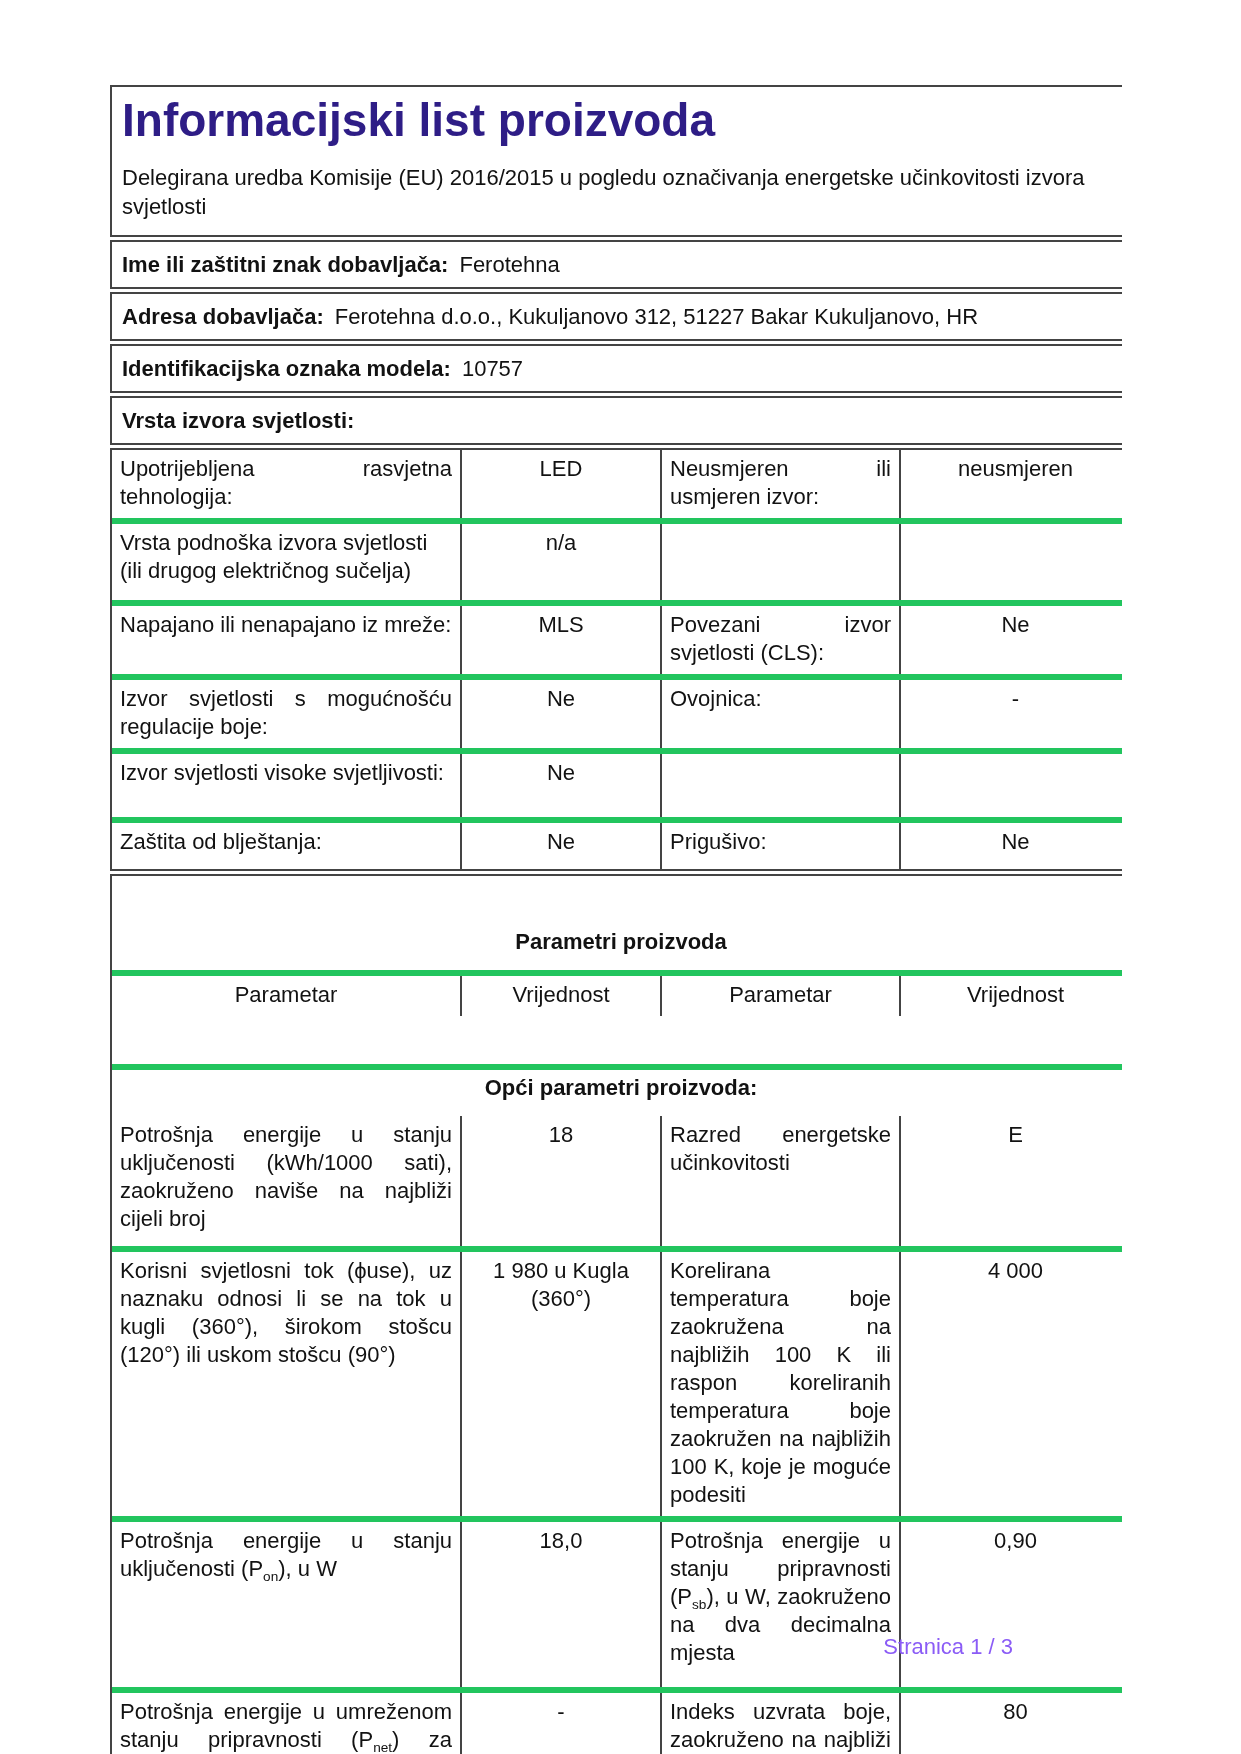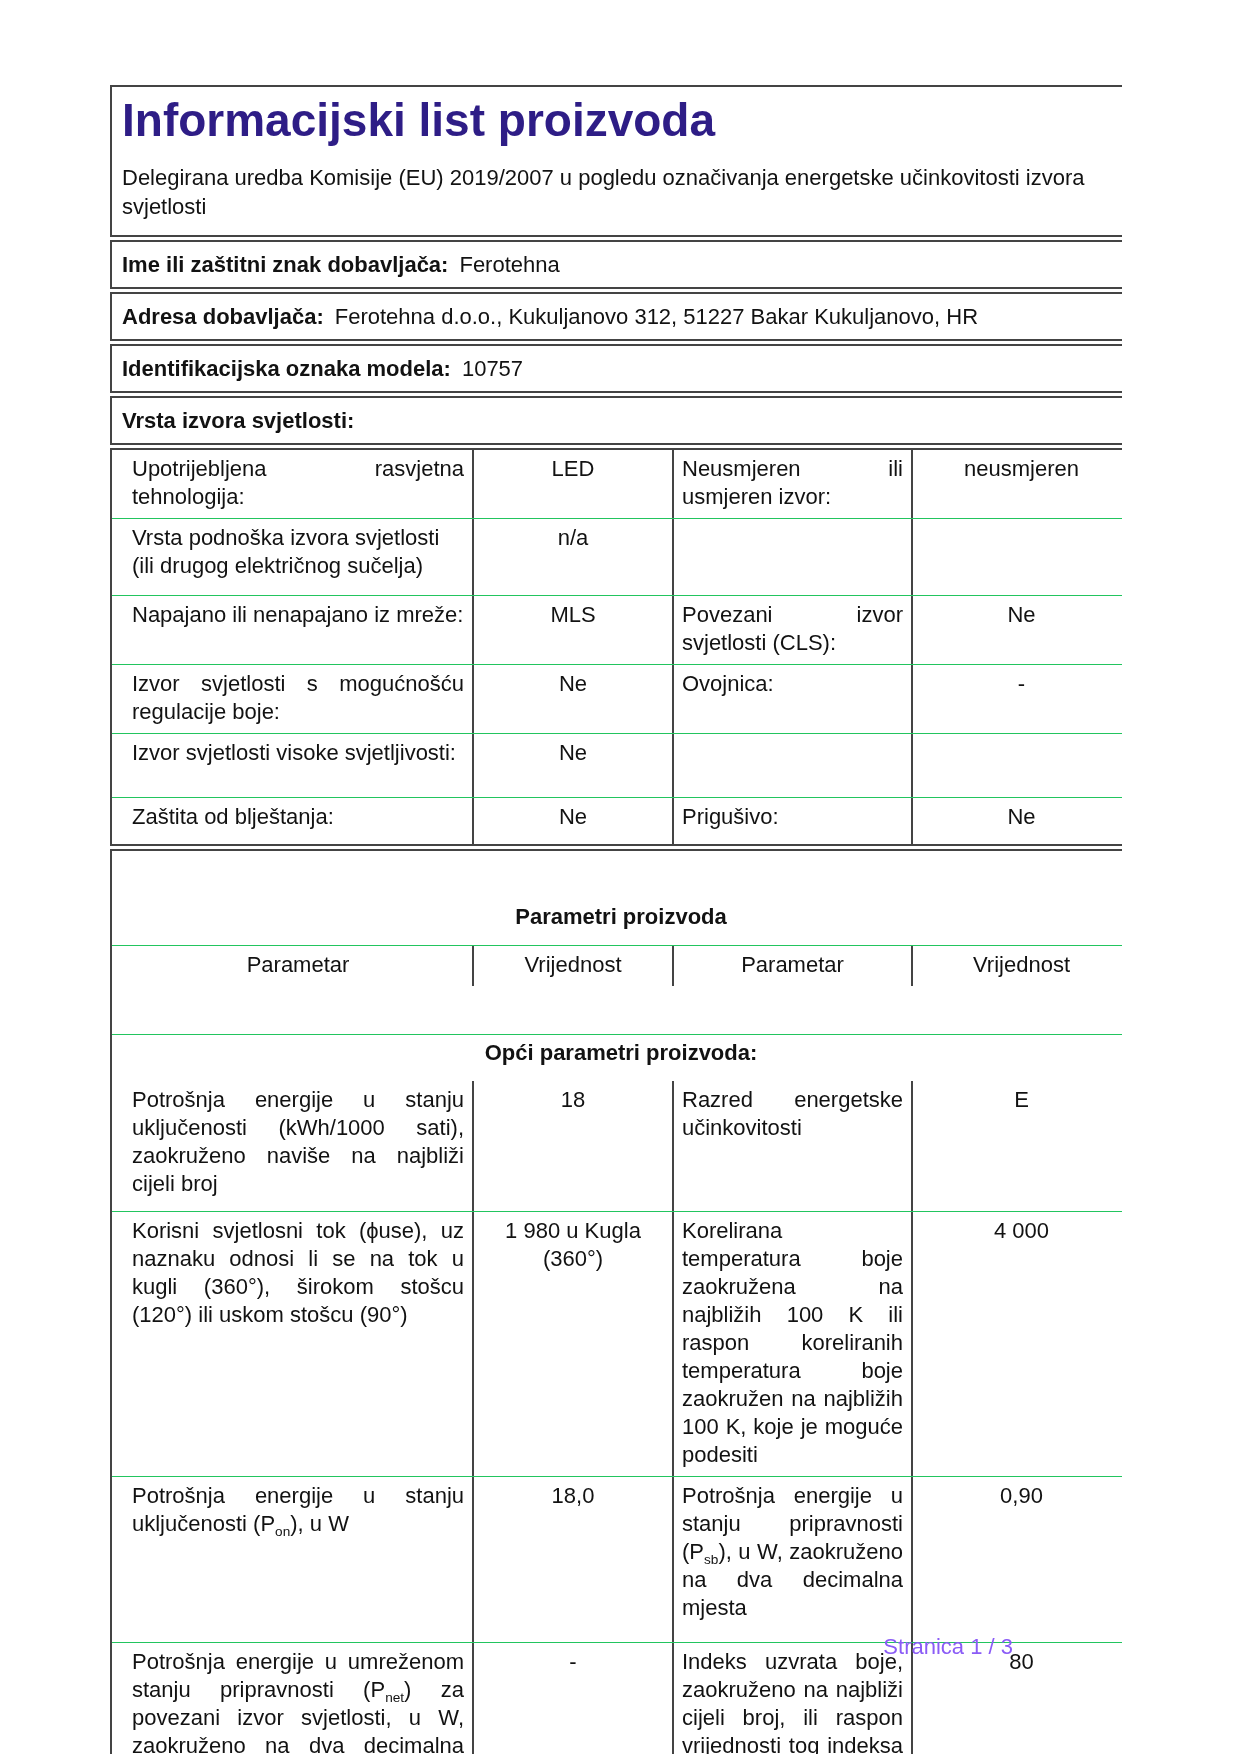--- a/index.html
+++ b/index.html
@@ -14,43 +14,43 @@
   .head-box { padding:8px 10px 14px 10px; }
   .doc-title { margin:0 0 16px 0; font-size:46px; line-height:1.12; font-weight:bold; }
   .doc-subtitle { margin:0; font-size:22px; line-height:29px; }
 
   
   .field-box { padding:9px 10px; font-size:22px; line-height:27px; min-height:44px; }
   .b { font-weight:bold;margin-top:48px; }
   .field-value { margin-left:11px; }
 
   
-  .grid-row { display:grid; grid-template-columns:348px 200px 239px auto;padding-left:12px; }
-  .grid-row + .grid-row, .sep-top { border-top:1px solid #22c55e; }
+  .grid-row { display:grid; grid-template-columns:348px 200px 239px auto; }
+  .grid-row + .grid-row, .sep-top { border-top:6px solid #22c55e; }
   .cell { box-sizing:border-box; padding:5px 8px 7px 8px; font-size:22px; line-height:28px;text-align:center; }
   .cell + .cell { border-left:2px solid #444444; }
   .param { text-align:justify; white-space:pre-line; }
   .value { text-align:center; }
   .full-row { padding:4px 8px 6px 8px; font-size:22px; line-height:28px; text-align:center; }
   sub { font-size:0.62em; line-height:0; }
 
   .footer {
     position:absolute; top:1634px; right:109px;
     font-size:22px; color:#8b5cf6;
   }
 </style>
 </head>
 <body>
 
 <div class="page">
   <div class="doc">
 
     <section class="box head-box">
       <h1 class="doc-title" style="color: rgb(46, 29, 134);">Informacijski list proizvoda</h1>
-      <p class="doc-subtitle">Delegirana uredba Komisije (EU) 2019/2007 u pogledu označivanja energetske učinkovitosti izvora svjetlosti</p>
+      <p class="doc-subtitle">Delegirana uredba Komisije (EU) 2016/2015 u pogledu označivanja energetske učinkovitosti izvora svjetlosti</p>
     </section>
 
     <section class="box field-box">
       <span class="b">Ime ili zaštitni znak dobavljača:</span><span class="field-value">Ferotehna</span>
     </section>
 
     <section class="box field-box">
       <span class="b">Adresa dobavljača:</span><span class="field-value">Ferotehna d.o.o., Kukuljanovo 312, 51227 Bakar Kukuljanovo, HR</span>
     </section>
 

